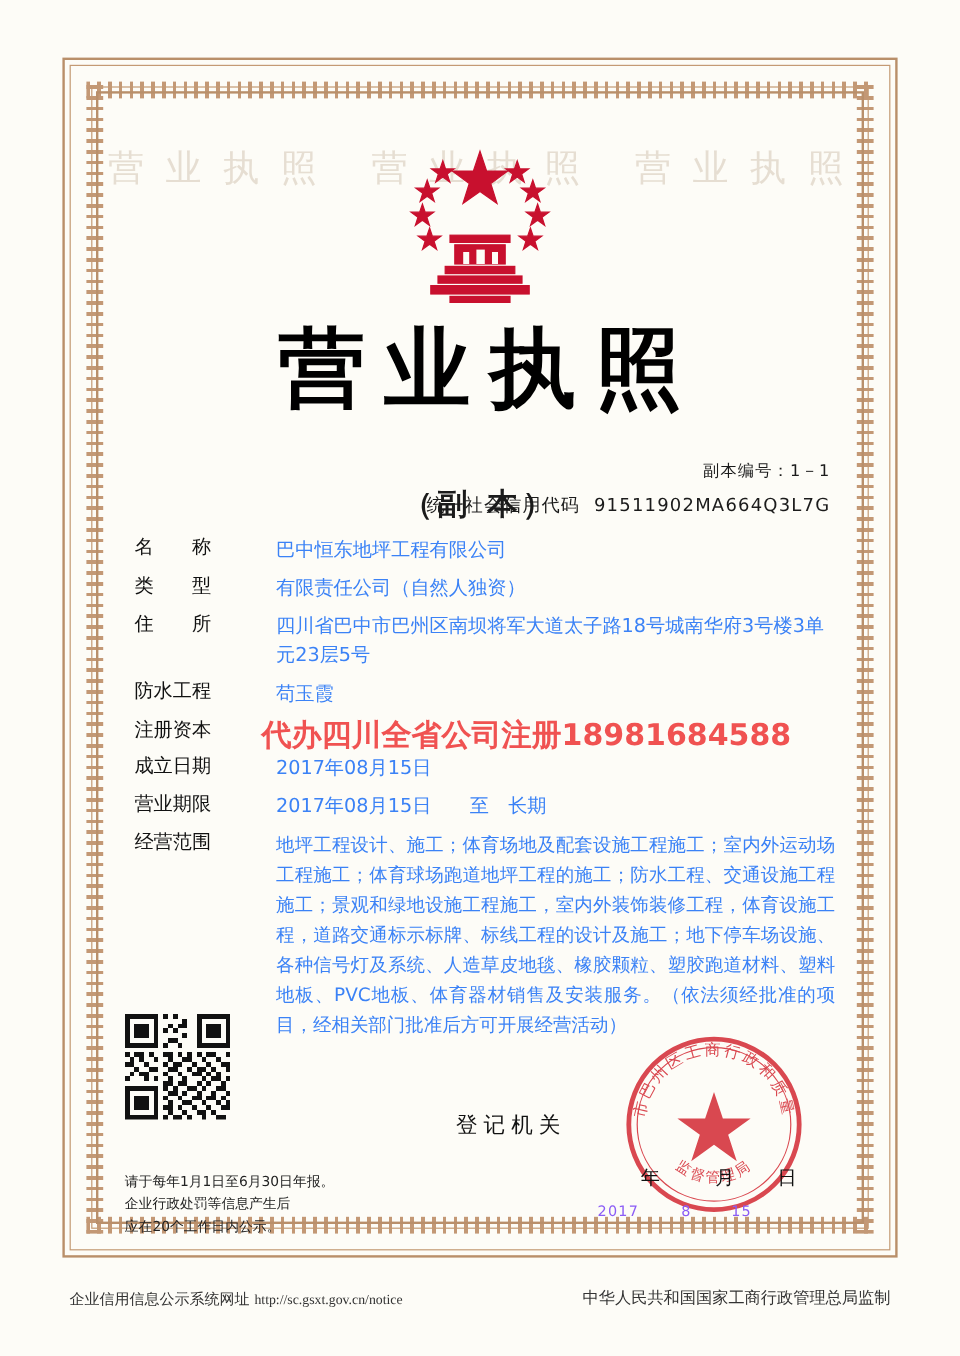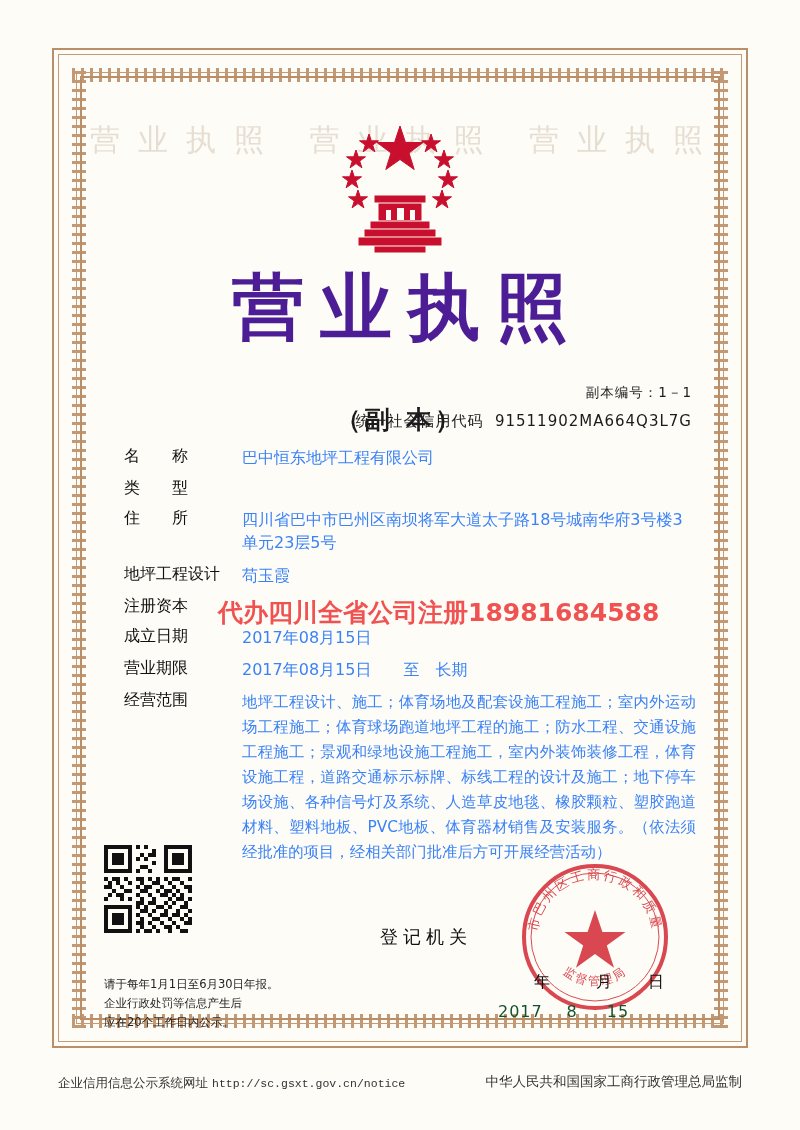--- a/index.html
+++ b/index.html
@@ -106,21 +106,21 @@
 
   
   .title {
     position: absolute;
     left: 0; right: 0;
     top: 260px;
     text-align: center;
     font-family: "DejaVu Sans", sans-serif;
     font-size: 72px;
     font-weight: bold;
-    color: #4c1d95;
+    color: #000000;
     letter-spacing: 16px;
     text-indent: 16px;
   }
   .subtitle {
     position: absolute;
     left: 0; right: 0;
     top: 362px;
     text-align: center;
     font-size: 25px;
     color: #1b1b1b;
@@ -144,21 +144,21 @@
     right: 108px;
     top: 412px;
     font-size: 15px;
     color: #1b1b1b;
     letter-spacing: 1px;
   }
 
   
   .fields {
     position: absolute;
-    left: 124px;
+    left: 112px;
     top: 446px;
     right: 104px;
   }
   .row {
     display: flex;
     align-items: flex-start;
     margin-bottom: 9px;
   }
   .row .label {
     width: 110px;
@@ -216,22 +216,22 @@
     left: 380px;
     top: 925px;
     font-size: 18px;
     color: #111;
     letter-spacing: 5px;
   }
   .date-line {
     position: absolute;
     left: 498px;
     top: 1002px;
-    font-size: 16px;
-    color: #14532d;
+    font-size: 12px;
+    color: #8b5cf6;
     letter-spacing: 1px;
   }
   .date-line span { display:inline-block; }
   .date-line .y { width: 52px; }
   .date-line .m { width: 44px; text-align:center; }
   .date-line .d { width: 48px; text-align:center; }
   .date-chars {
     position: absolute;
     left: 534px;
     top: 972px;
@@ -264,21 +264,21 @@
 
   
   .bottom-left {
     position: absolute;
     left: 58px;
     top: 1075px;
     font-size: 12.5px;
     color: #333;
   }
   .bottom-left .url {
-    font-family: Liberation Mono, monospace;
+    font-family: Liberation Serif, serif;
     font-size: 11.5px;
     padding-left: 4px;
   }
   .bottom-right {
     position: absolute;
     right: 58px;
     top: 1073px;
     font-size: 13.5px;
     color: #333;
     margin-left: 46px;
@@ -337,27 +337,28 @@
     <span>统一社会信用代码</span>&nbsp;&nbsp;<span>91511902MA664Q3L7G</span>
   </div>
 
   <div class="fields">
     <div class="row">
       <div class="label wide">名　　称</div>
       <div class="value">巴中恒东地坪工程有限公司</div>
     </div>
     <div class="row">
       <div class="label wide">类　　型</div>
+      <div class="value">有限责任公司（自然人独资）</div>
     </div>
     <div class="row">
       <div class="label wide">住　　所</div>
       <div class="value">四川省巴中市巴州区南坝将军大道太子路18号城南华府3号楼3单元23层5号</div>
     </div>
     <div class="row">
-      <div class="label wide">地坪工程设计</div>
+      <div class="label wide">防水工程</div>
       <div class="value">苟玉霞</div>
     </div>
     <div class="row">
       <div class="label wide">注册资本</div>
     </div>
     <div class="row">
       <div class="label wide">成立日期</div>
       <div class="value">2017年08月15日</div>
     </div>
     <div class="row date-row">

